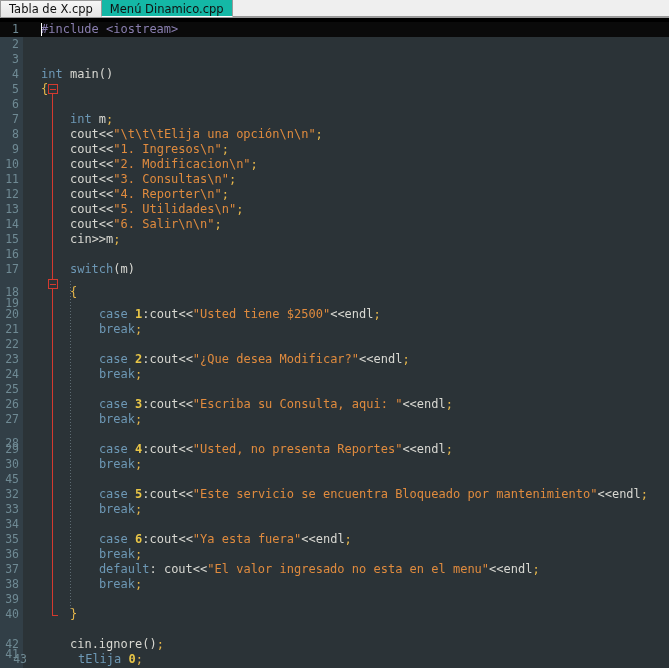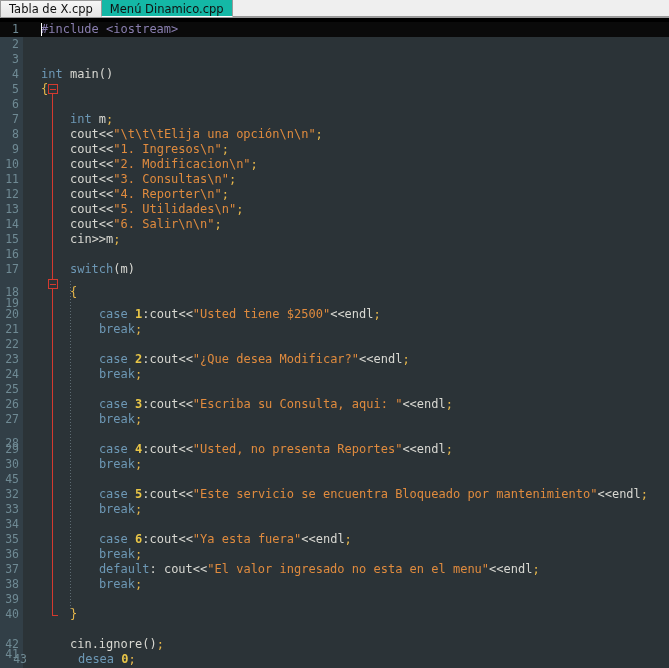--- a/index.html
+++ b/index.html
@@ -163,18 +163,18 @@
         <div class="row" style="top: 480px; position: absolute; left: 0px; width: 669px;"><span class="ln">33</span><span class="code"><span class="op"> </span><span class="op"> </span><span class="op"> </span><span class="op"> </span><span class="op"> </span><span class="op"> </span><span class="op"> </span><span class="op"> </span><span class="k">break</span><span class="pun">;</span></span></div>
         <div class="row" style="top: 495px; position: absolute; left: 0px; width: 669px;"><span class="ln">34</span><span class="code"></span></div>
         <div class="row" style="top: 510px; position: absolute; left: 0px; width: 669px;"><span class="ln">35</span><span class="code"><span class="op"> </span><span class="op"> </span><span class="op"> </span><span class="op"> </span><span class="op"> </span><span class="op"> </span><span class="op"> </span><span class="op"> </span><span class="k">case</span><span class="op"> </span><span class="num">6</span><span class="op">:</span><span class="id">cout</span><span class="op">&lt;</span><span class="op">&lt;</span><span class="str">"Ya esta fuera"</span><span class="op">&lt;</span><span class="op">&lt;</span><span class="id">endl</span><span class="pun">;</span></span></div>
         <div class="row" style="top: 525px; position: absolute; left: 0px; width: 669px;"><span class="ln">36</span><span class="code"><span class="op"> </span><span class="op"> </span><span class="op"> </span><span class="op"> </span><span class="op"> </span><span class="op"> </span><span class="op"> </span><span class="op"> </span><span class="k">break</span><span class="pun">;</span></span></div>
         <div class="row" style="top: 540px; position: absolute; left: 0px; width: 669px;"><span class="ln">37</span><span class="code"><span class="op"> </span><span class="op"> </span><span class="op"> </span><span class="op"> </span><span class="op"> </span><span class="op"> </span><span class="op"> </span><span class="op"> </span><span class="k">default</span><span class="op">:</span><span class="op"> </span><span class="id">cout</span><span class="op">&lt;</span><span class="op">&lt;</span><span class="str">"El valor ingresado no esta en el menu"</span><span class="op">&lt;</span><span class="op">&lt;</span><span class="id">endl</span><span class="pun">;</span></span></div>
         <div class="row" style="top: 555px; position: absolute; left: 0px; width: 669px;"><span class="ln">38</span><span class="code"><span class="op"> </span><span class="op"> </span><span class="op"> </span><span class="op"> </span><span class="op"> </span><span class="op"> </span><span class="op"> </span><span class="op"> </span><span class="k">break</span><span class="pun">;</span></span></div>
         <div class="row" style="top: 570px; position: absolute; left: 0px; width: 669px;"><span class="ln">39</span><span class="code"></span></div>
         <div class="row" style="top: 585px; position: absolute; left: 0px; width: 669px;"><span class="ln">40</span><span class="code"><span class="op"> </span><span class="op"> </span><span class="op"> </span><span class="op"> </span><span class="pun">}</span></span></div>
         <div class="row" style="top: 625px; position: absolute; left: 0px; width: 662px;"><span class="ln">41</span><span class="code"></span></div>
         <div class="row" style="top: 615px; position: absolute; left: 0px; width: 669px;"><span class="ln">42</span><span class="code"><span class="op"> </span><span class="op"> </span><span class="op"> </span><span class="op"> </span><span class="id">cin</span><span class="op">.</span><span class="id">ignore</span><span class="op">(</span><span class="op">)</span><span class="pun">;</span></span></div>
-        <div class="row" style="top: 630px; position: absolute; left: 8px; width: 565px;"><span class="ln">43</span><span class="code"><span class="op"> </span><span class="op"> </span><span class="op"> </span><span class="op"> </span><span class="k">desea</span><span class="op"> </span><span class="num">0</span><span class="pun">;</span></span></div>
+        <div class="row" style="top: 630px; position: absolute; left: 8px; width: 565px;"><span class="ln">43</span><span class="code"><span class="op"> </span><span class="op"> </span><span class="op"> </span><span class="op"> </span><span class="k">tElija</span><span class="op"> </span><span class="num">0</span><span class="pun">;</span></span></div>
         <div class="iguide" style="left: 69.8px; top: 259px; height: 330px;"></div>
       </div>
   </div>
 
 </div>
 
 </body></html>

